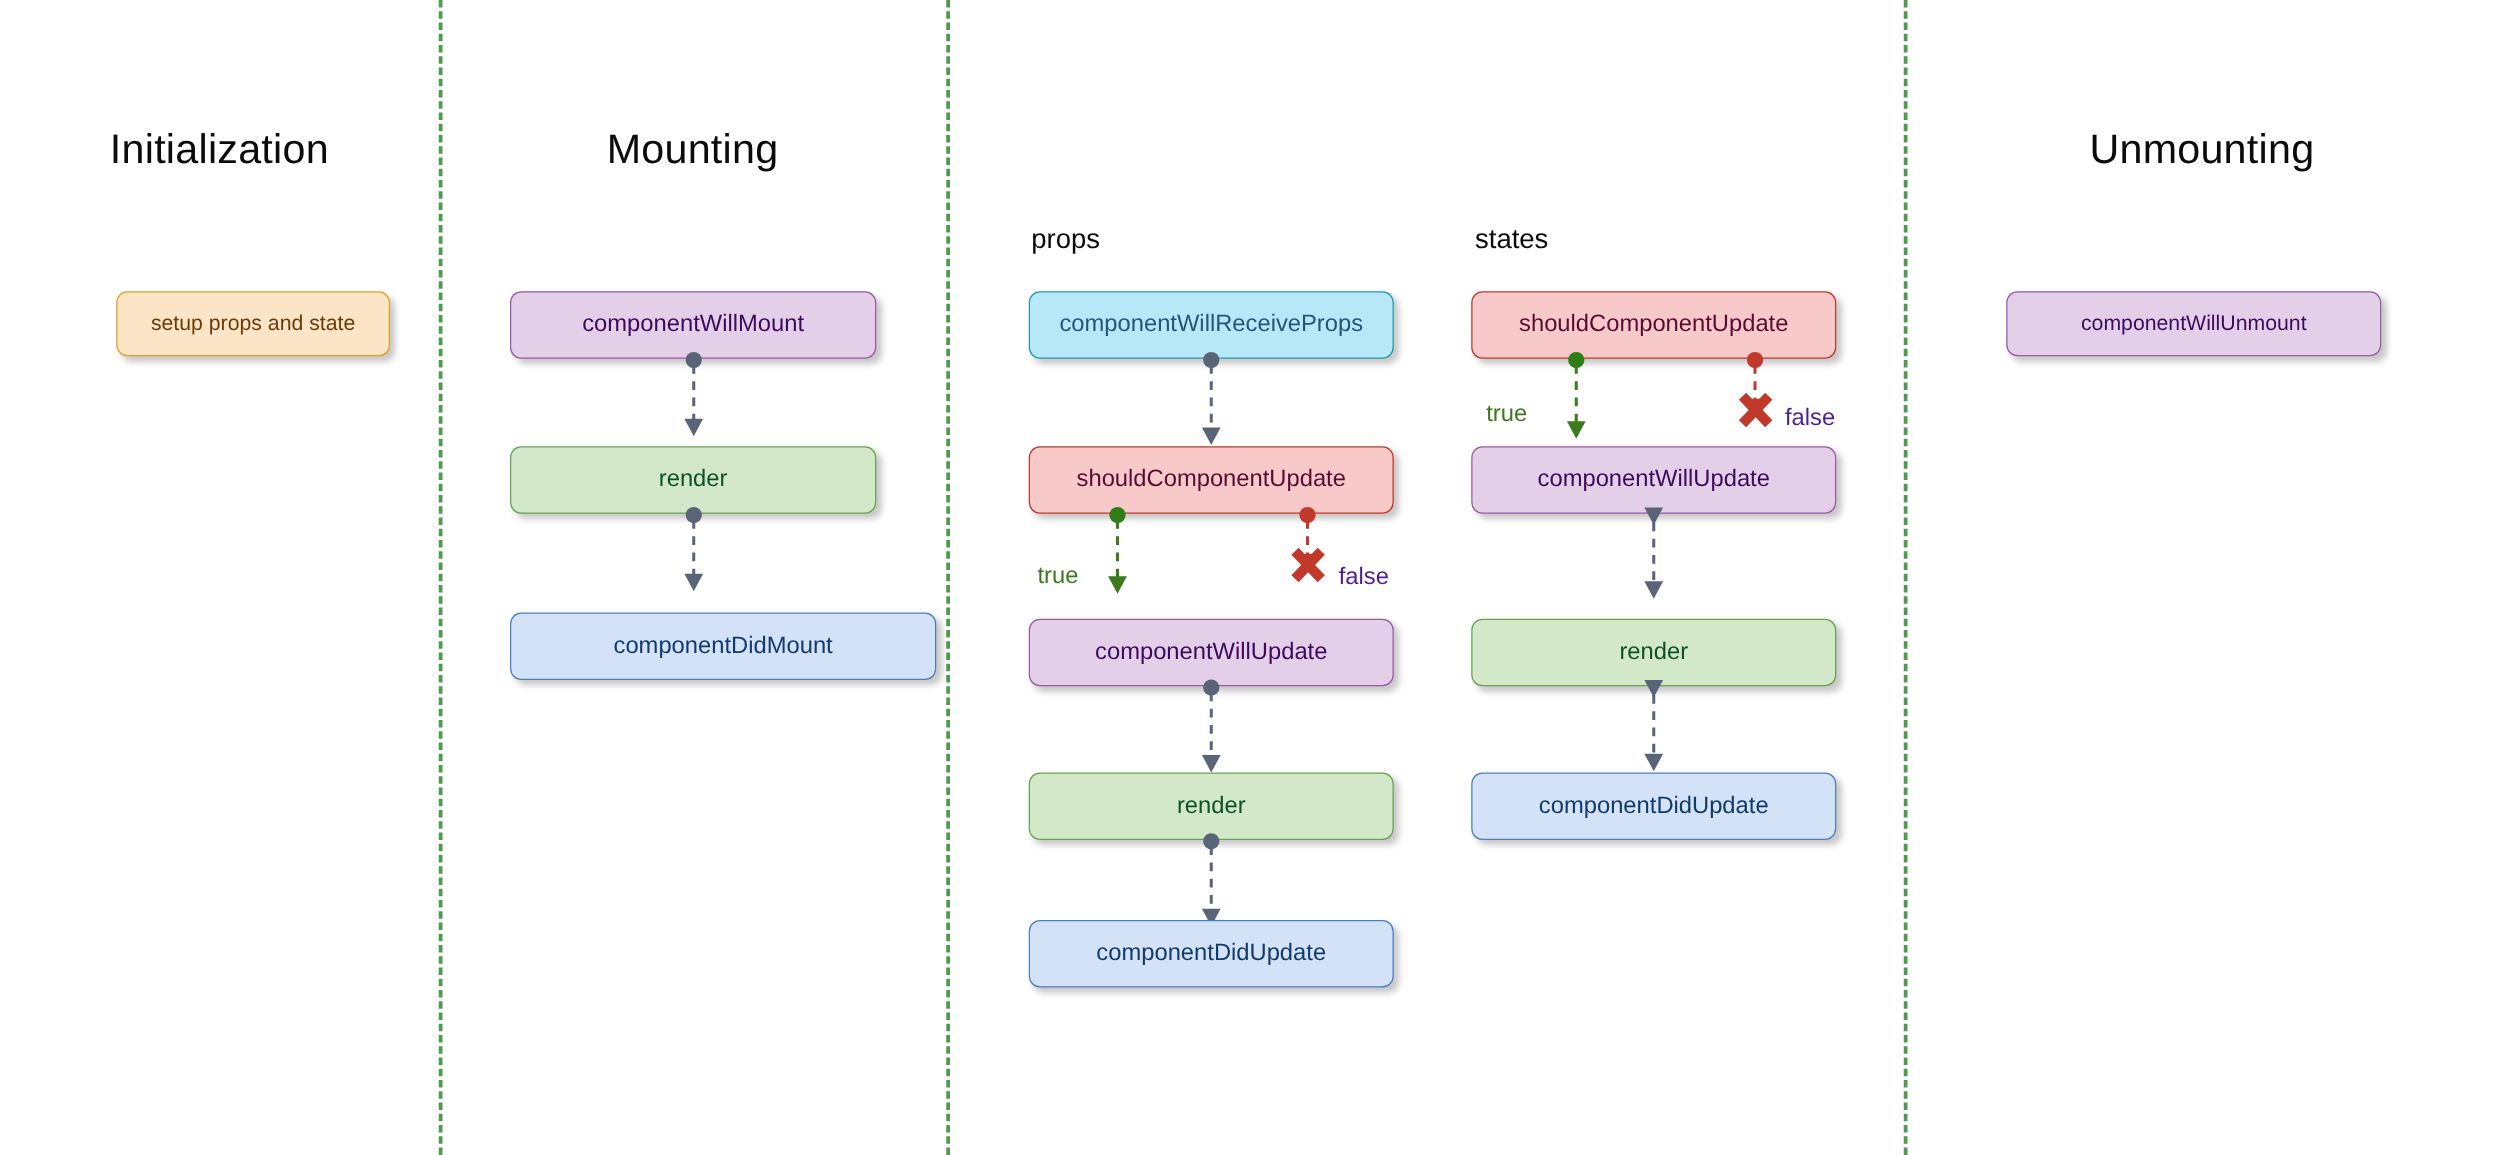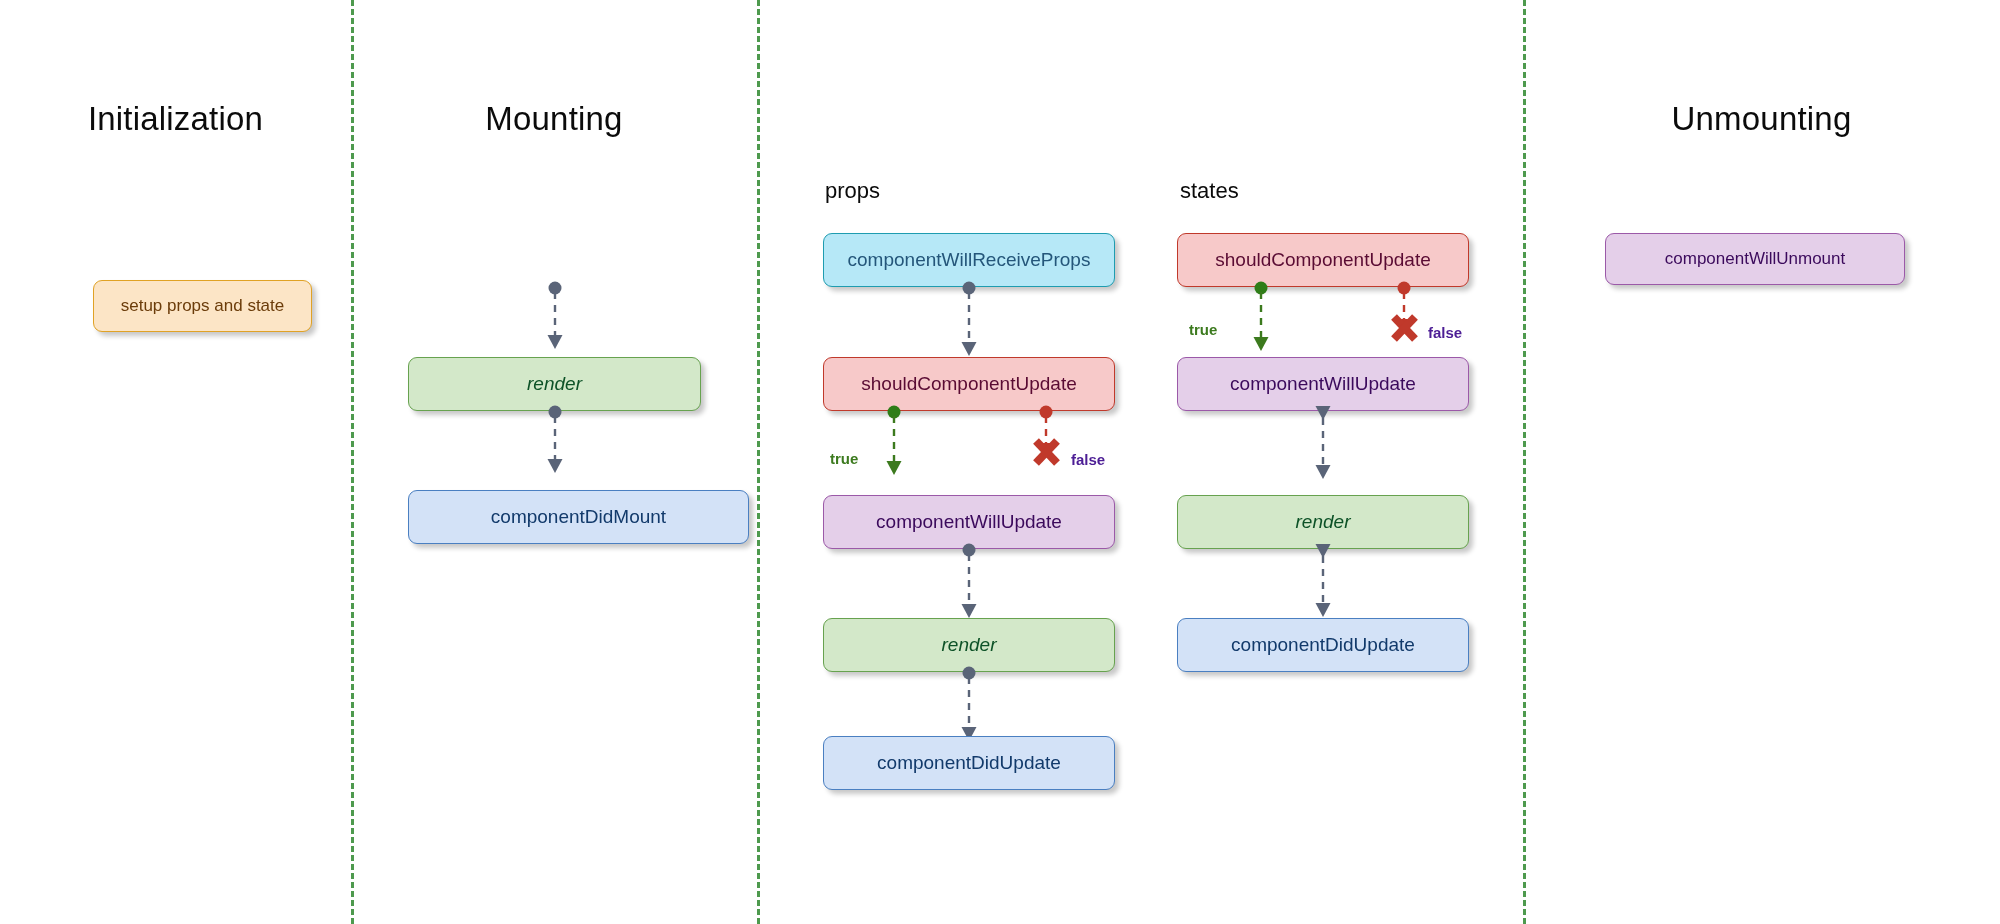--- a/index.html
+++ b/index.html
@@ -54,56 +54,56 @@
     align-items: center;
     justify-content: center;
     font-size: 19px;
     box-shadow: 4px 4px 5px rgba(0,0,0,0.22);
     user-select: none;
   }
   .node.small { font-size: 17px; }
 
   .n-orange { background: #fce5c6; border-color: #e0a225; color: #6b3c0a; }
   .n-purple { background: #e4cfe9; border-color: #9b59a8; color: #3b0a5c; }
-  .n-green  { background: #d3e8c9; border-color: #67a24f; color: #0d5227; font-style: italic; }
+  .n-green  { background: #d3e8c9; border-color: #67a24f; color: #0d5227; }
   .n-blue   { background: #d3e2f7; border-color: #4a7fc1; color: #123a6b; }
   .n-cyan   { background: #b6e8f7; border-color: #1e9cb0; color: #24567a; }
   .n-red    { background: #f7c9c9; border-color: #c0392b; color: #5a0b33; }
 
   
   .conn { position: absolute; }
   .conn svg { display: block; overflow: visible; }
 
   .branch-label {
     position: absolute;
-    font-size: 15px;
+    font-size: 19px;
     white-space: nowrap;
-    font-weight: bold;
   }
   .lbl-true  { color: #3c7a1e; }
   .lbl-false { color: #4c1d95; }
 </style>
 </head>
 <body>
 
 <div id="stage">
 
   <div class="divider" style="left:351px;"></div>
   <div class="divider" style="left:757px;"></div>
   <div class="divider" style="left:1523px;"></div>
 
   <div class="section-title" style="left:0px; top:100px; width:351px;">Initialization</div>
   <div class="section-title" style="left:351px; top:100px; width:406px;">Mounting</div>
   <div class="section-title" style="left:1523px; top:100px; width:477px;">Unmounting</div>
 
   <div class="sub-title" style="left:825px; top:178px; width:290px;">props</div>
   <div class="sub-title" style="left:1180px; top:178px; width:290px;">states</div>
 
-  <div class="node n-orange small" style="left:93px; top:233px; width:219px; height:52px;margin-top:47px;">setup props and state</div>
-
+  <div class="node n-orange small" style="left:93px; top:233px; width:219px; height:52px;">setup props and state</div>
+
+  <div class="node n-purple" style="left:408px; top:233px; width:293px;">componentWillMount</div>
 
   <div class="conn" style="left:540px; top:283px;">
     <svg width="30" height="70" viewBox="0 0 30 70">
       <circle cx="15" cy="5" r="6.5" fill="#5a6478"></circle>
       <line x1="15" y1="9" x2="15" y2="55" stroke="#5a6478" stroke-width="2.4" stroke-dasharray="7,6"></line>
       <polygon points="15,66 7.5,52 22.5,52" fill="#5a6478"></polygon>
     </svg>
   </div>
 
   <div class="node n-green" style="left:408px; top:357px; width:293px;">render</div>

